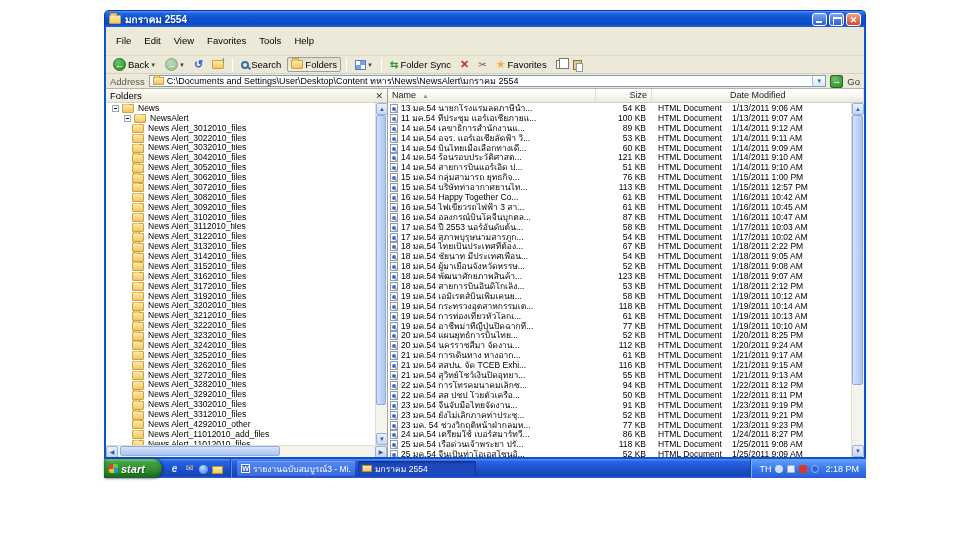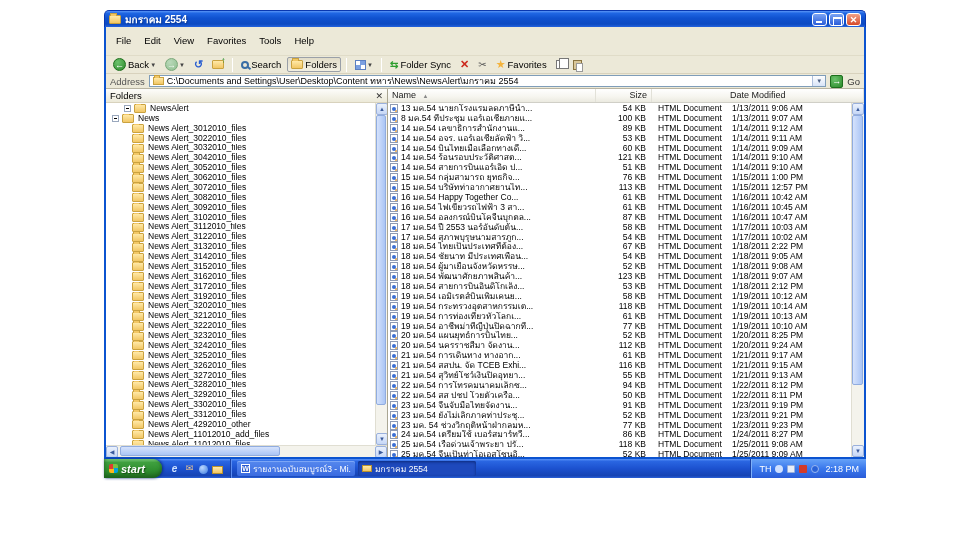--- a/index.html
+++ b/index.html
@@ -285,30 +285,30 @@
       <div class="content">
 
         <div class="left-pane">
           <div class="pane-head">
             <span class="pane-head-lab">Folders</span>
             <span class="pane-close">✕</span>
           </div>
           <div class="tree-wrap">
             <div class="tree">
 
+                <div class="tree-row" data-level="0" data-expand="minus">
+                  <span class="expander"></span>
+                  <span class="t-folder"></span>
+                  <span class="tree-label">News</span>
+                </div>
+
                 <div class="tree-row" data-level="1" data-expand="minus">
                   <span class="expander"></span>
                   <span class="t-folder"></span>
                   <span class="tree-label">NewsAlert</span>
-                </div>
-
-                <div class="tree-row" data-level="0" data-expand="minus">
-                  <span class="expander"></span>
-                  <span class="t-folder"></span>
-                  <span class="tree-label">News</span>
                 </div>
 
                 <div class="tree-row" data-level="2" data-expand="">
                   <span class="expander"></span>
                   <span class="t-folder"></span>
                   <span class="tree-label">News Alert_3012010_files</span>
                 </div>
 
                 <div class="tree-row" data-level="2" data-expand="">
                   <span class="expander"></span>
@@ -539,21 +539,21 @@
                     <span class="fname">13 มค.54 นายกโรงแรมลดภาษีน้ำ...</span>
                   </span>
                   <span class="c-size">54 KB</span>
                   <span class="c-type">HTML Document</span>
                   <span class="c-date">1/13/2011 9:06 AM</span>
                 </div>
 
                 <div class="file-row">
                   <span class="c-name">
                     <span class="html-ic"></span>
-                    <span class="fname">8 มค.54 ที่ประชุม แอร์เอเชียภายแ...</span>
+                    <span class="fname">11 มค.54 ที่ประชุม แอร์เอเชียภายแ...</span>
                   </span>
                   <span class="c-size">100 KB</span>
                   <span class="c-type">HTML Document</span>
                   <span class="c-date">1/13/2011 9:07 AM</span>
                 </div>
 
                 <div class="file-row">
                   <span class="c-name">
                     <span class="html-ic"></span>
                     <span class="fname">14 มค.54 เลขาธิการสำนักงานแ...</span>

